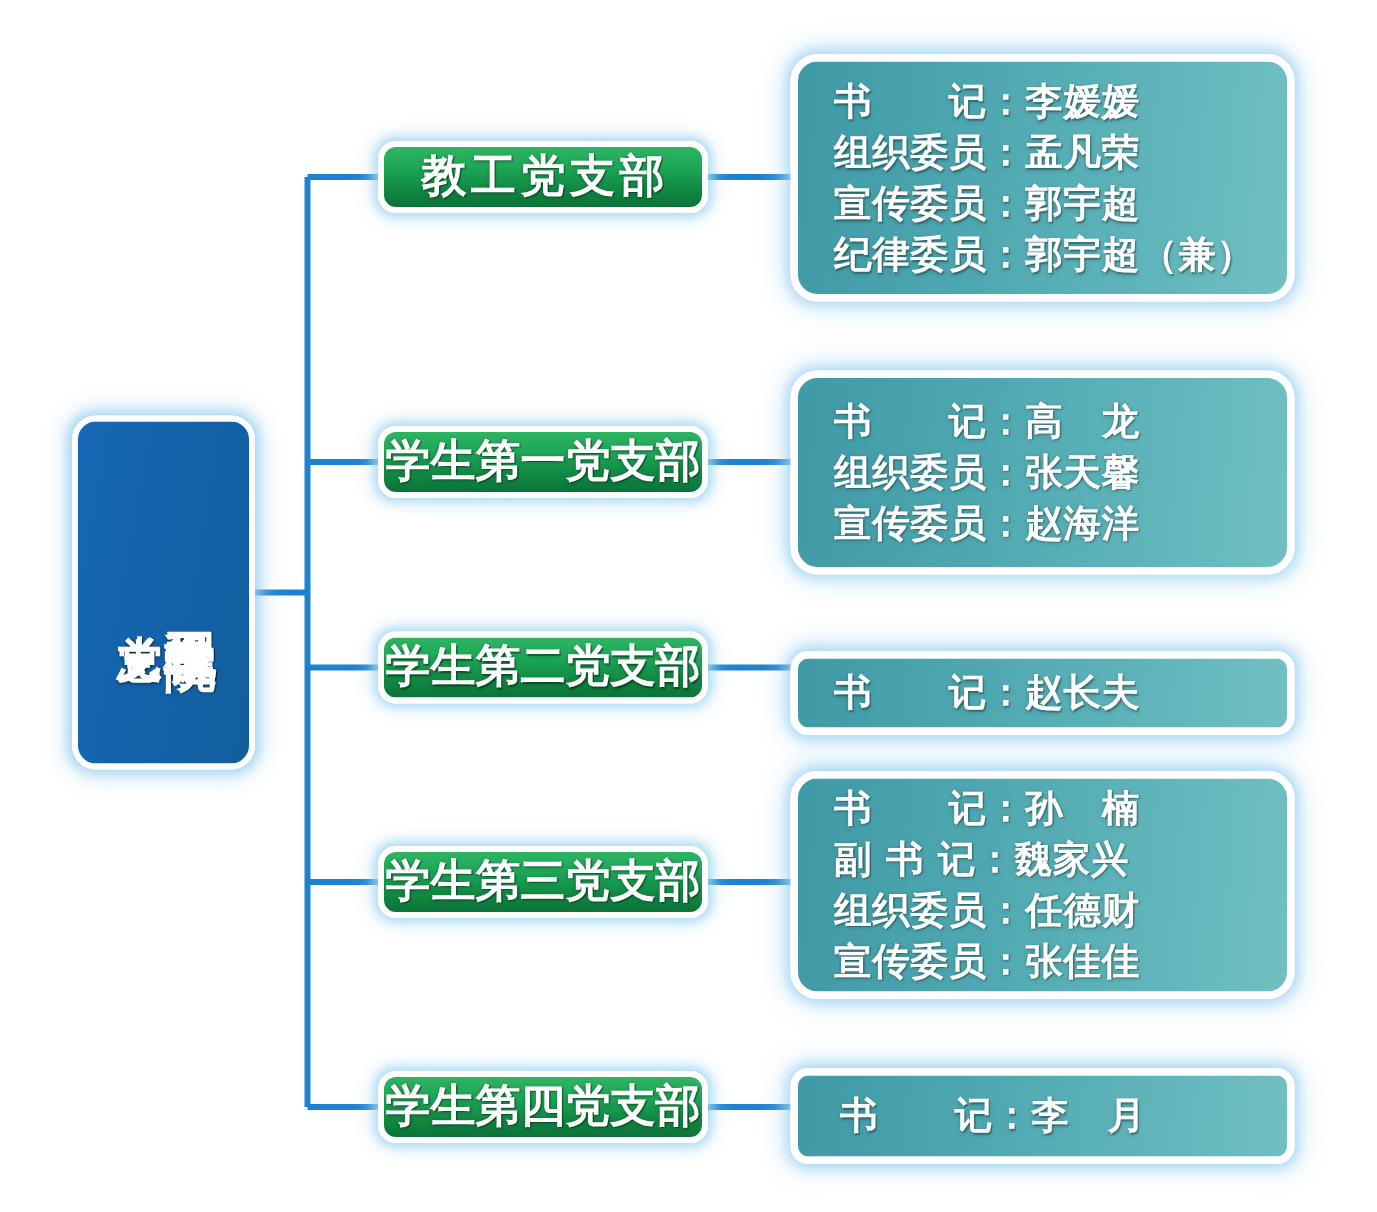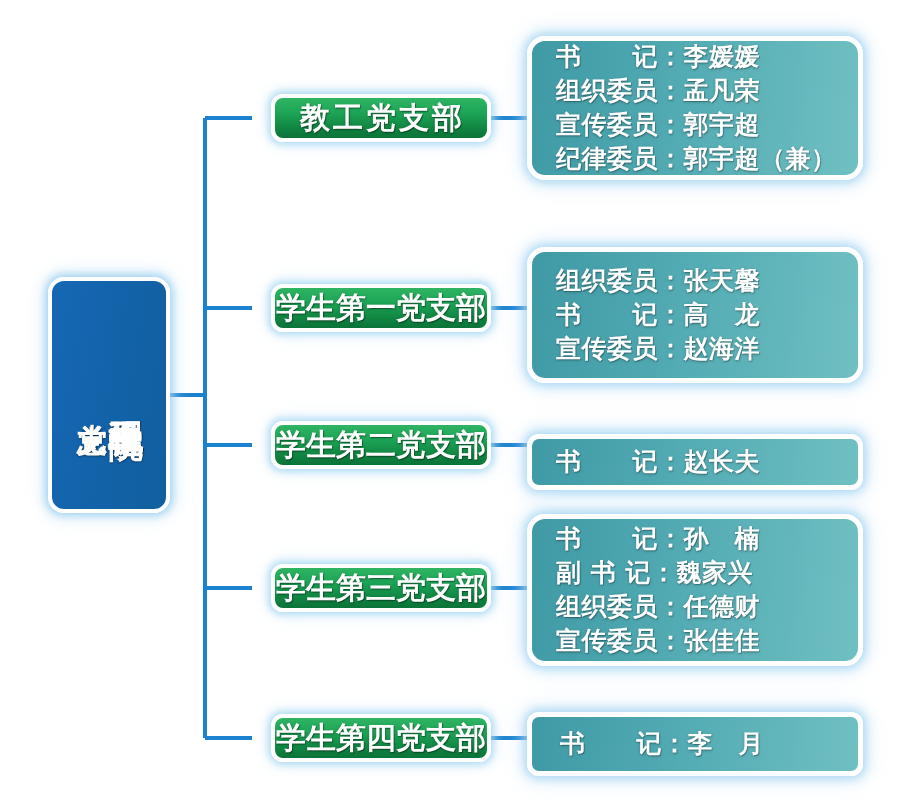--- a/index.html
+++ b/index.html
@@ -82,21 +82,20 @@
     border: 4px solid #ffffff;
     border-radius: 12px;
     background: linear-gradient(180deg, #2fb463 0%, #1da757 34%, #118843 72%, #0b7338 100%);
     box-shadow:
       0 0 6px 3px rgba(160, 212, 242, 0.70),
       0 0 14px 5px rgba(195, 228, 248, 0.42);
     display: flex;
     align-items: center;
     justify-content: center;
     overflow: hidden;
-    margin-left: 19px;
   }
   .branch-label {
     color: #ffffff;
     font-size: 30px;
     font-weight: bold;
     letter-spacing: 0px;
     white-space: nowrap;
     text-shadow:
       1px 1px 0 rgba(0,0,0,0.30),
       0 1px 3px rgba(0,0,0,0.28);
@@ -163,32 +162,32 @@
 
   <div class="root-node">
     <div class="root-col root-col-main">机电工程学院</div>
     <div class="root-col root-col-sub">党总支</div>
   </div>
 
   <div id="branch-layer">
       <div class="branch-box" style="top: 94px;">
         <div class="branch-label wide">教工党支部</div>
       </div>
-      <div class="detail-panel" style="top: 36px; height: 144px;">
+      <div class="detail-panel" style="top: 36px; height: 165px;">
         <div class="detail-line">书　　记：李媛媛</div>
         <div class="detail-line">组织委员：孟凡荣</div>
         <div class="detail-line">宣传委员：郭宇超</div>
         <div class="detail-line">纪律委员：郭宇超（兼）</div>
       </div>
       <div class="branch-box" style="top: 284px; justify-content: center;">
         <div class="branch-label">学生第一党支部</div>
       </div>
       <div class="detail-panel" style="top: 247px; height: 136px;">
+        <div class="detail-line">书　　记：高　龙</div>
         <div class="detail-line">组织委员：张天馨</div>
-        <div class="detail-line">书　　记：高　龙</div>
         <div class="detail-line">宣传委员：赵海洋</div>
       </div>
       <div class="branch-box" style="top: 421px;">
         <div class="branch-label">学生第二党支部</div>
       </div>
       <div class="detail-panel slim" style="top: 418px; height: 56px; margin-top: 16px;">
         <div class="detail-line">书　　记：赵长夫</div>
       </div>
       <div class="branch-box" style="top: 564px; align-items: center;">
         <div class="branch-label">学生第三党支部</div>

